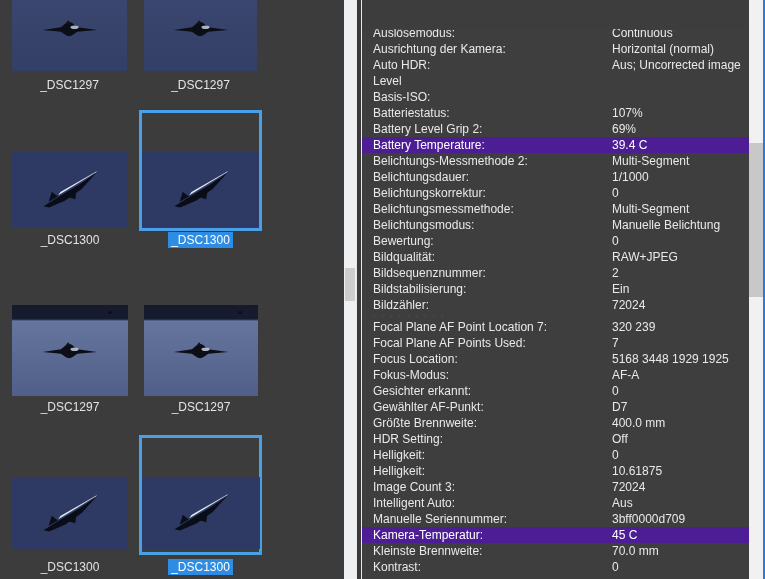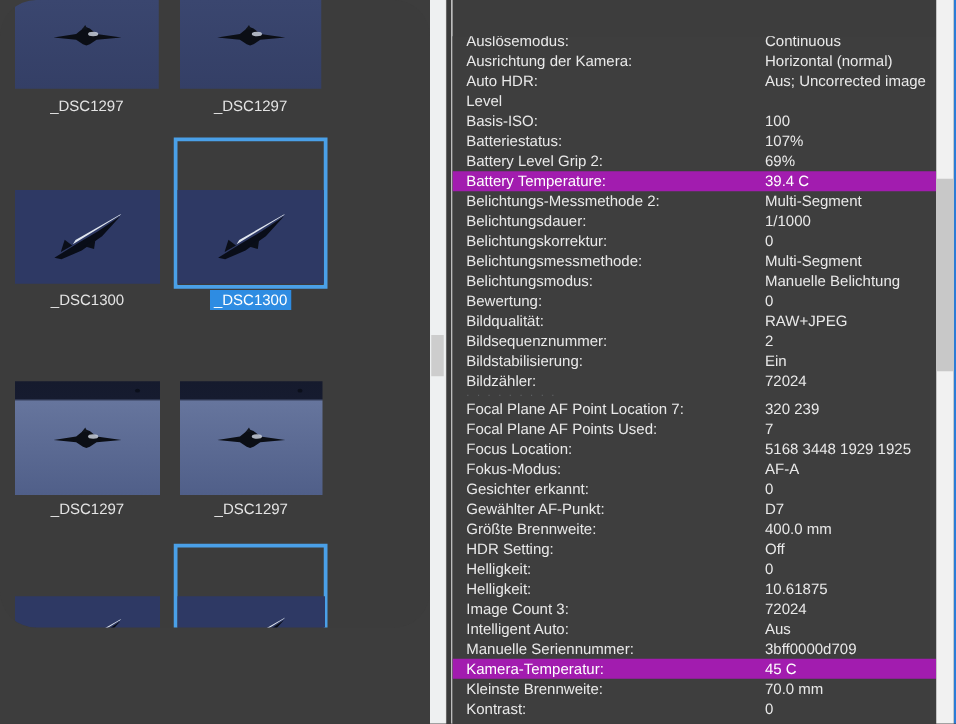--- a/index.html
+++ b/index.html
@@ -5,21 +5,21 @@
   html,body{margin:0;padding:0;}
   body{
     width:765px;height:579px;overflow:hidden;
     background:#3d3d3d;
     font-family:"Liberation Sans", sans-serif;
     -webkit-font-smoothing:antialiased;
   }
   .app{display:flex;width:765px;height:579px;}
 
   
-  .thumb-panel{position:relative;flex:none;width:344px;height:502px;background:#3c3c3c;overflow:hidden;border-radius:29px;}
+  .thumb-panel{position:relative;flex:none;width:344px;height:579px;background:#3c3c3c;overflow:hidden;}
   .thumb{position:absolute;overflow:hidden;}
   .thumb.v0{background:linear-gradient(180deg,#3a466f 0%,#343f66 100%);}
   .thumb.v1{background:linear-gradient(180deg,#151a2d 0px,#161b2f 14px,#66759d 16px,#505f89 100%);}
   .thumb.v2{background:#2e3964;}
   .jet{position:absolute;}
   .speck{position:absolute;width:4px;height:3px;border-radius:50%;background:#0b0f1b;}
   .sel-frame{position:absolute;border:3px solid #4aa0e8;box-sizing:border-box;}
   .tlabel{position:absolute;height:16px;line-height:16px;font-size:12px;color:#e4e4e4;text-align:center;white-space:nowrap;}
   .tlabel .sel{background:#2e8ce2;color:#ffffff;padding:1px 3px;}
 
@@ -28,21 +28,21 @@
   .thumb-scroll .bar{position:absolute;left:1px;right:1px;top:268px;height:33px;background:#cdcdcd;}
   .sunken{flex:none;width:6px;background:#3a3a3a;border-left:1px solid #e9e9e9;border-right:1px solid #e9e9e9;box-sizing:border-box;}
   .meta-scroll{position:relative;flex:none;width:14px;background:#f1f1f1;}
   .meta-scroll .bar{position:absolute;left:0;right:0;top:143px;height:154px;background:#c8c8c8;}
   .edge-accent{flex:none;width:2px;background:#2b7cd6;}
 
   
   .meta-panel{flex:1;background:#3e3e3e;overflow:hidden;color:#e9e9e9;font-size:12px;margin-top:29px;}
   .rows{margin-top:-4px;}
   .mrow{display:flex;height:16px;line-height:16px;padding-left:11px;white-space:nowrap;cursor:default;}
-  .mrow.hl{background:#a21caf;color:#ffffff;}
+  .mrow.hl{background:#4c1d95;color:#ffffff;}
   .mlabel{flex:none;width:239px;overflow:hidden;}
   .mvalue{flex:1;overflow:hidden;}
   .mgap{height:6px;overflow:hidden;opacity:.35;font-size:9px;line-height:3px;color:#9aa0a8;padding-left:11px;letter-spacing:6px;}
 </style>
 </head>
 <body>
 
 <div class="app">
   <div class="thumb-panel" id="thumbPanel">
       <div class="thumb v0" style="left: 12px; top: 0px; width: 115px; height: 71px;">
@@ -145,21 +145,20 @@
         </div>
         <div class="mrow">
           <span class="mlabel">Auto HDR:</span>
           <span class="mvalue">Aus; Uncorrected image</span>
         </div>
         <div class="mrow">
           <span class="mvalue">Level</span>
         </div>
         <div class="mrow">
           <span class="mlabel">Basis-ISO:</span>
-          <span class="mvalue">100</span>
         </div>
         <div class="mrow">
           <span class="mlabel">Batteriestatus:</span>
           <span class="mvalue">107%</span>
         </div>
         <div class="mrow">
           <span class="mlabel">Battery Level Grip 2:</span>
           <span class="mvalue">69%</span>
         </div>
         <div class="mrow hl">

